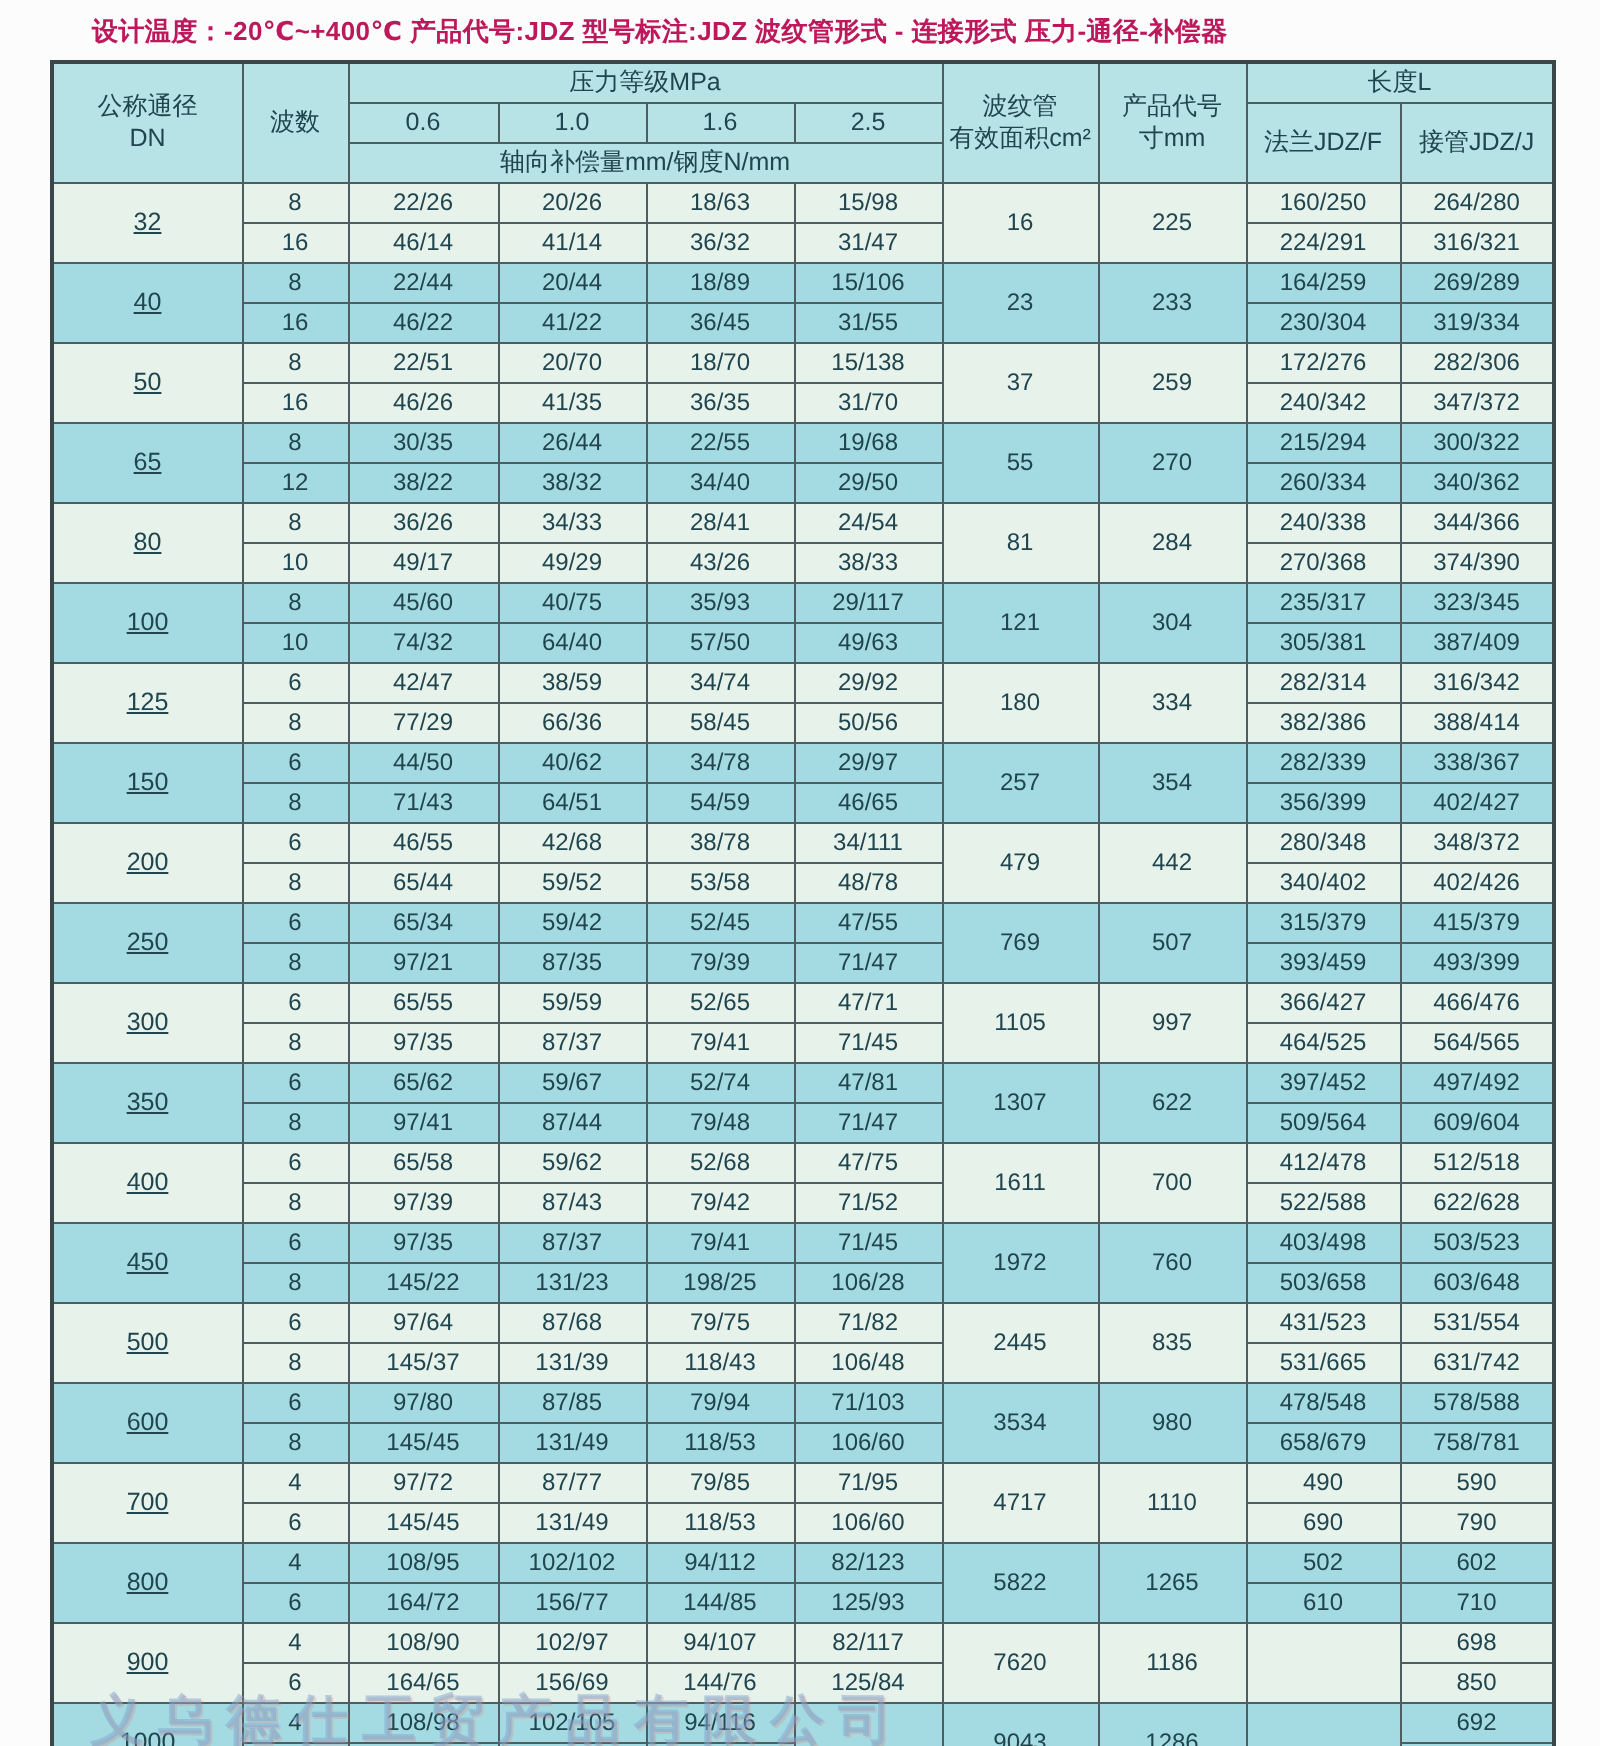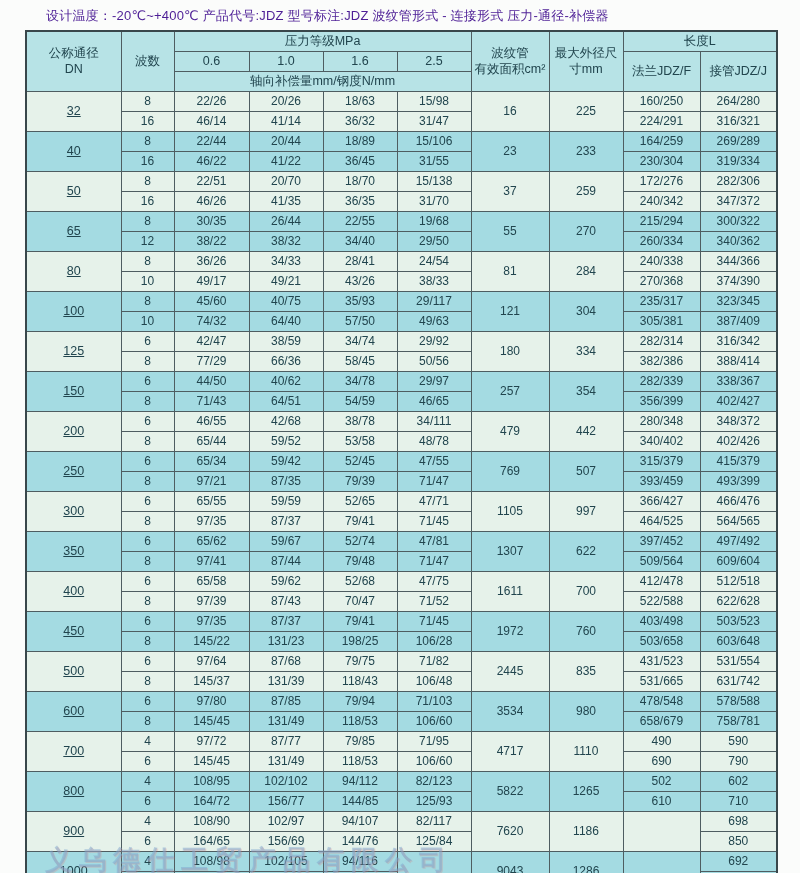--- a/index.html
+++ b/index.html
@@ -7,21 +7,21 @@
     width:800px;height:873px;
     background:#fbfcfb;
     font-family:"Liberation Sans","DejaVu Sans",sans-serif;
     color:var(--text,#21454e);
     position:relative;
     overflow:hidden;
   }
   .page{position:absolute;inset:0;}
   .doc-title{
     position:absolute;left:46px;top:7px;
-    font-size:13px;font-weight:normal;color:#4c1d95;
+    font-size:13px;font-weight:bold;color:#be185d;
     letter-spacing:0.2px;white-space:nowrap;
   }
   table.spec{
     position:absolute;left:25px;top:30px;
     width:751px;
     border-collapse:collapse;
     table-layout:fixed;
     font-size:12px;
   }
   table.spec th, table.spec td{
@@ -82,21 +82,21 @@
           <div>公称通径</div>
           <div>DN</div>
         </th>
         <th rowspan="3">波数</th>
         <th colspan="4">压力等级MPa</th>
         <th rowspan="3" class="two-line">
           <div>波纹管</div>
           <div>有效面积cm²</div>
         </th>
         <th rowspan="3" class="two-line">
-          <div>最大外径尺</div>
+          <div>产品代号</div>
           <div>寸mm</div>
         </th>
         <th colspan="2">长度L</th>
       </tr>
       <tr>
         <th>0.6</th>
         <th>1.0</th>
         <th>1.6</th>
         <th>2.5</th>
         <th rowspan="2">法兰JDZ/F</th>
@@ -199,21 +199,21 @@
           <td>28/41</td>
           <td>24/54</td>
           <td rowspan="2">81</td>
           <td rowspan="2">284</td>
           <td>240/338</td>
           <td>344/366</td>
         </tr>
         <tr class="g-light">
           <td>10</td>
           <td>49/17</td>
-          <td>49/21</td>
+          <td>49/29</td>
           <td>43/26</td>
           <td>38/33</td>
           <td>270/368</td>
           <td>374/390</td>
         </tr>
         <tr class="g-dark g-first">
           <td rowspan="2" class="dn">100</td>
           <td>8</td>
           <td>45/60</td>
           <td>40/75</td>
@@ -368,21 +368,21 @@
           <td>47/75</td>
           <td rowspan="2">1611</td>
           <td rowspan="2">700</td>
           <td>412/478</td>
           <td>512/518</td>
         </tr>
         <tr class="g-light">
           <td>8</td>
           <td>97/39</td>
           <td>87/43</td>
-          <td>70/47</td>
+          <td>79/42</td>
           <td>71/52</td>
           <td>522/588</td>
           <td>622/628</td>
         </tr>
         <tr class="g-dark g-first">
           <td rowspan="2" class="dn">450</td>
           <td>6</td>
           <td>97/35</td>
           <td>87/37</td>
           <td>79/41</td>

